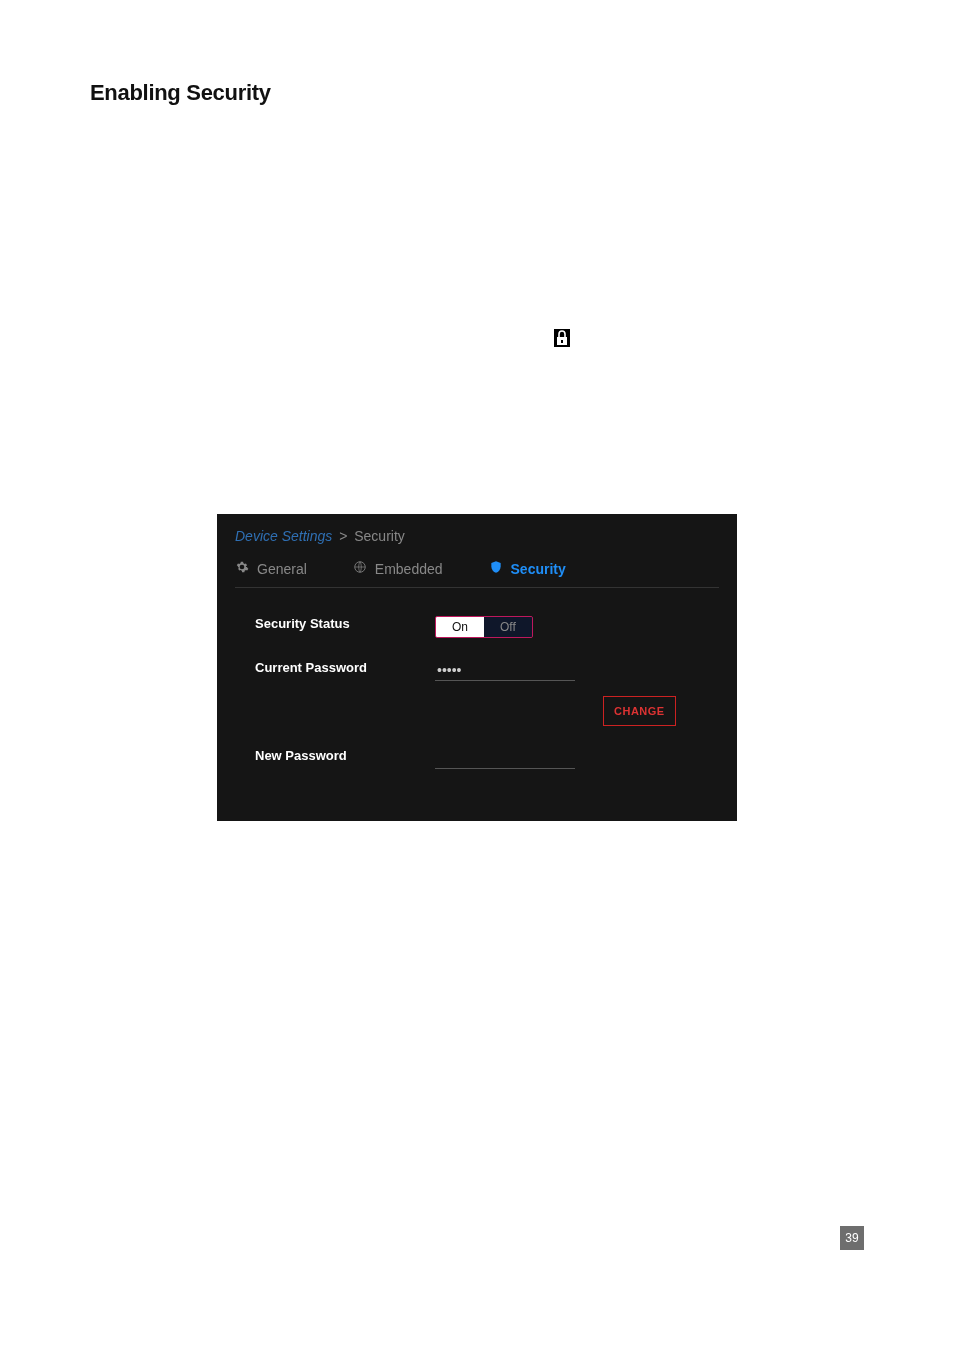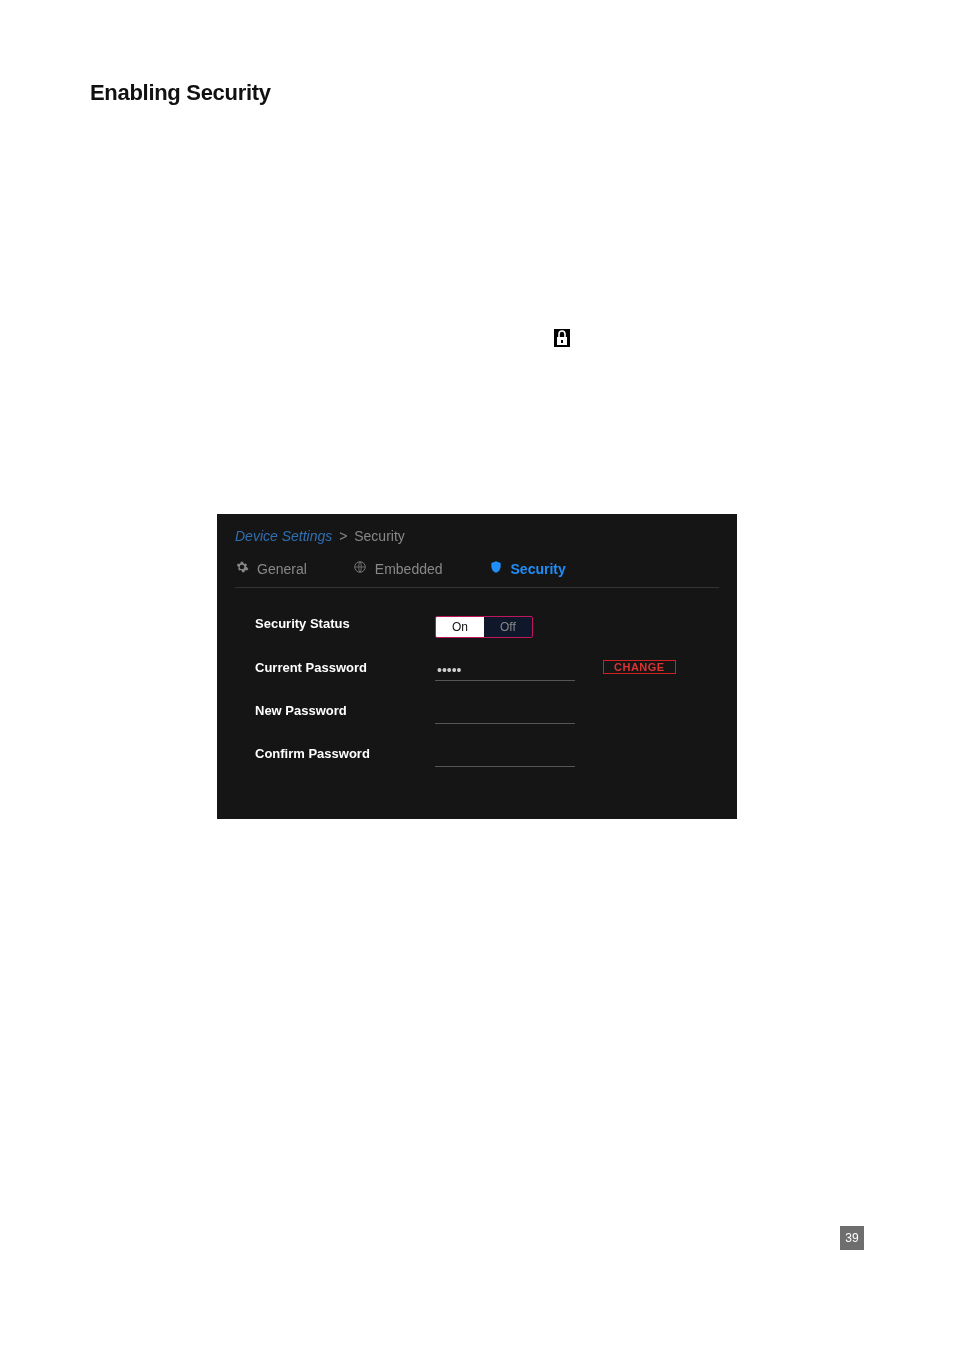--- a/index.html
+++ b/index.html
@@ -102,25 +102,26 @@
     width: 140px;
     font-size: 14px;
     padding: 2px 2px;
     outline: none;
   }
   .change-btn {
     margin-left: 28px;
     border: 1px solid #c22;
     color: #d33;
     background: transparent;
-    padding: 0 10px;
+    padding: 8px 10px;
     font-size: 11px;
     font-weight: 700;
     letter-spacing: 0.5px;
     cursor: pointer;
+    margin-top: 36px;
   }
   .figure-caption {
     text-align: center;
     margin-top: 10px;
     color: #fff;
     font-size: 13px;
   }
   .footer {
     position: absolute;
     bottom: 100px;
@@ -214,24 +215,20 @@
           <div class="form-label">Current Password</div>
           <input class="text-input" type="text" value="•••••" style="">
           <button class="change-btn">CHANGE</button>
         </div>
 
         <div class="form-row">
           <div class="form-label">New Password</div>
           <input class="text-input" type="text" value="" style="">
         </div>
 
-        <div class="form-row">
-          <div class="form-label">Confirm Password</div>
-          <input class="text-input" type="text" value="" style="">
-        </div>
       </div>
     </div>
   </div>
 
   <div class="figure-caption hidden-text">Figure 37: Security Tab – Changing the Password</div>
 </div>
 
 <div class="footer">
   <span class="hidden-text">KDS-8-MNGR – Embedded Web Pages</span>
   <span class="page-badge">39</span>

